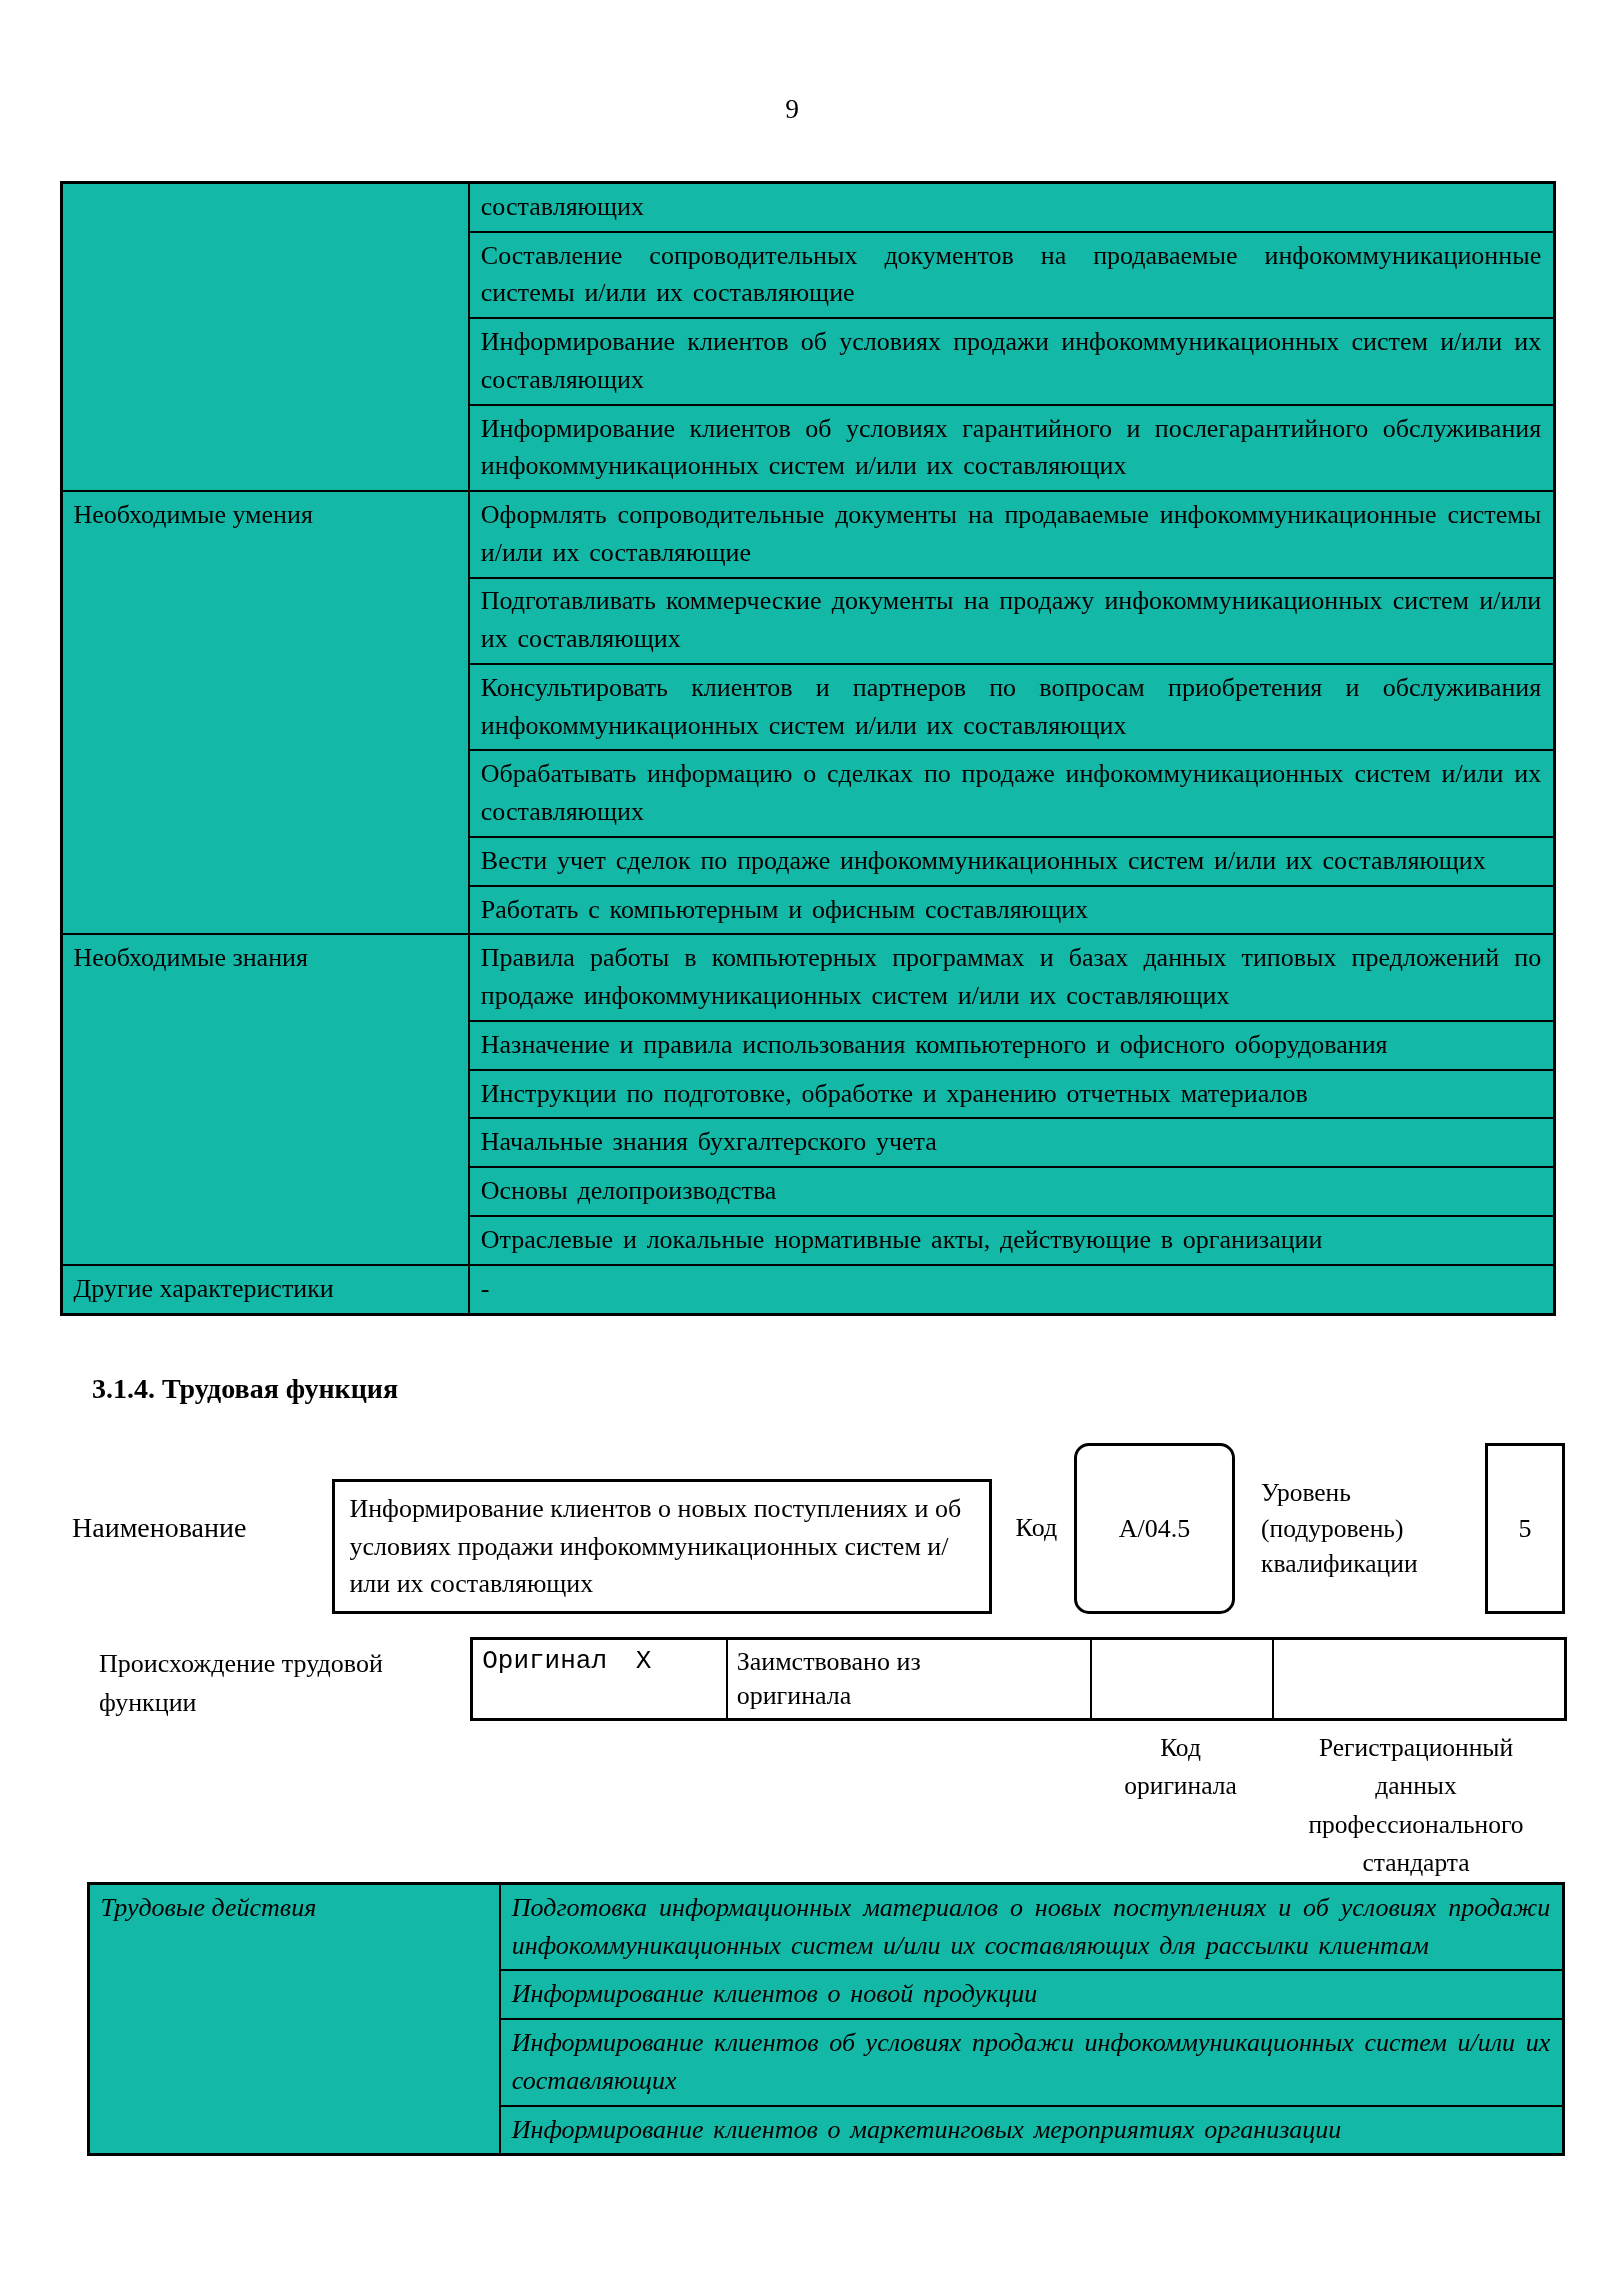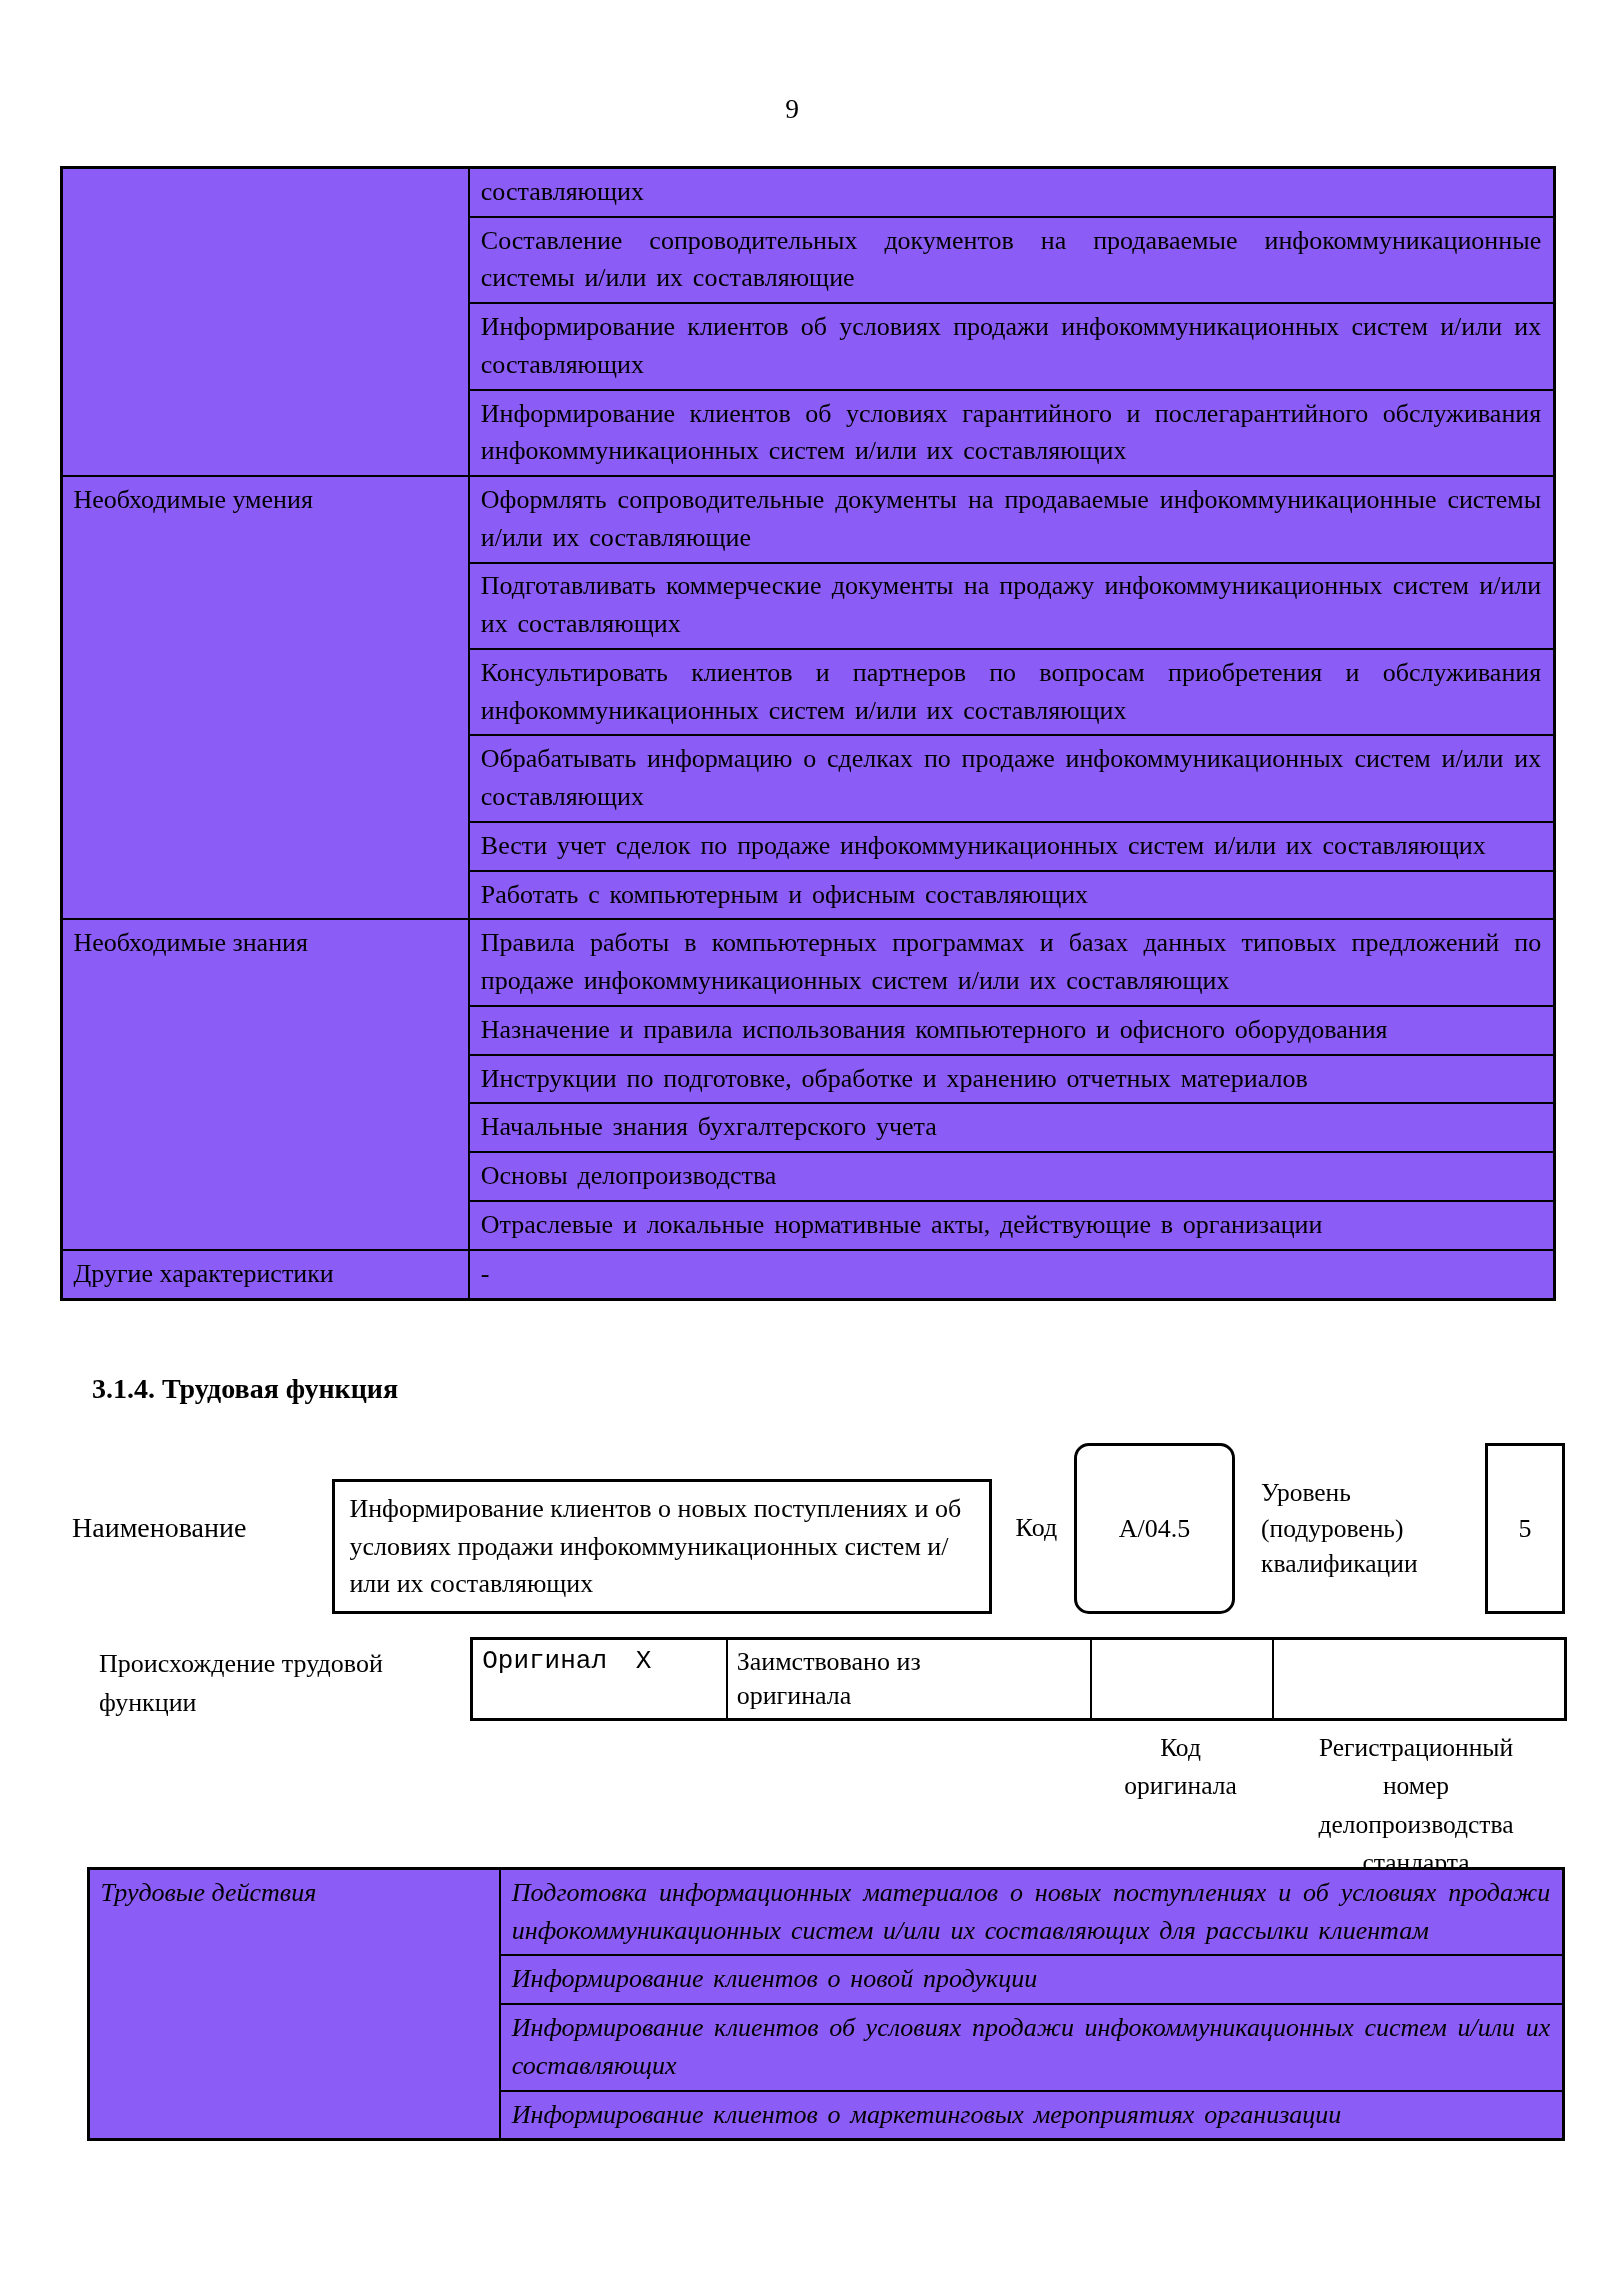--- a/index.html
+++ b/index.html
@@ -13,21 +13,22 @@
   }
   
   .page-number{
     position:absolute;top:93px;left:0;width:1584px;
     text-align:center;font-size:27.5px;
   }
   
   table.doc{
     border-collapse:collapse;
     table-layout:fixed;
-    background:#8b5cf6;
+    background:#14b8a6;
+    margin-top:15px;
   }
   table.doc td{
     border:2.6px solid #000;
     vertical-align:top;
     font-size:26px;
     line-height:1.45;
     padding:3.9px 11.8px 5.2px 10.5px;
     word-wrap:break-word;
   }
   table.t1{
@@ -210,21 +211,21 @@
         <td class="borrow-cell">
           <div class="borrow-inner">Заимствовано из оригинала</div>
         </td>
         <td class="origin-empty-code"></td>
         <td class="origin-empty-reg"></td>
       </tr>
     </tbody>
   </table>
 
   <div class="cap cap1">Код оригинала</div>
-  <div class="cap cap2">Регистрационный номер делопроизводства стандарта</div>
+  <div class="cap cap2">Регистрационный данных профессионального стандарта</div>
 
   <table class="doc t3">
     <tbody>
       <tr>
         <td class="lbl" rowspan="4">Трудовые действия</td>
         <td class="val">Подготовка информационных материалов о новых поступлениях и об условиях продажи инфокоммуникационных систем и/или их составляющих для рассылки клиентам</td>
       </tr>
       <tr>
         <td class="val">Информирование клиентов о новой продукции</td>
       </tr>

